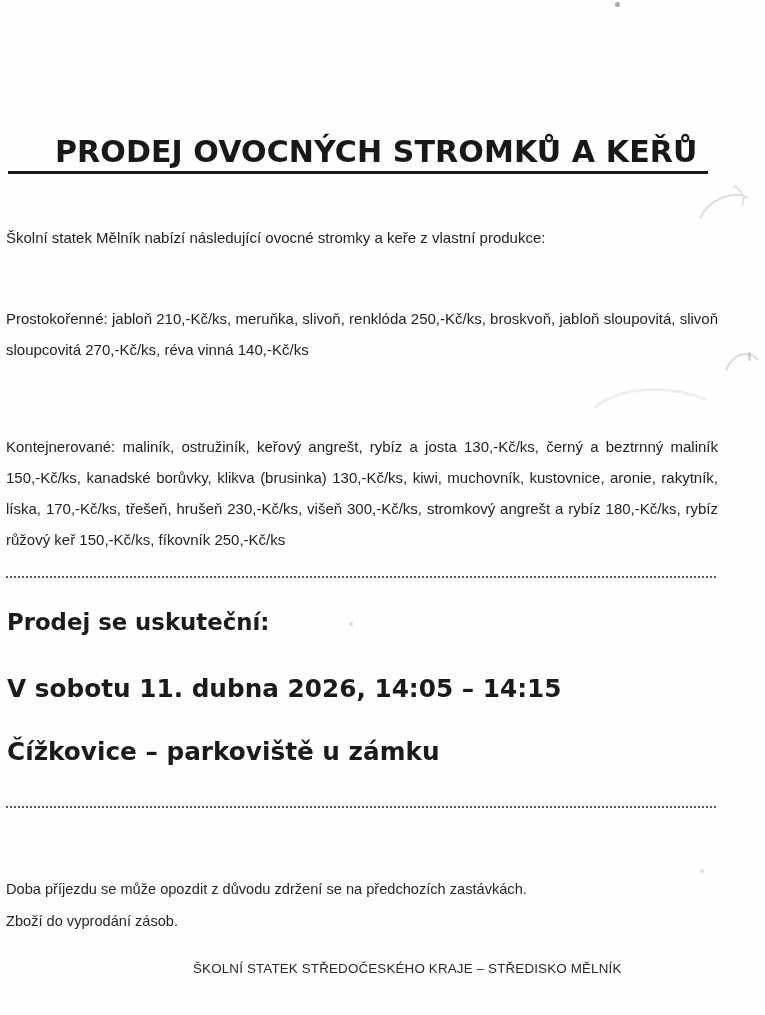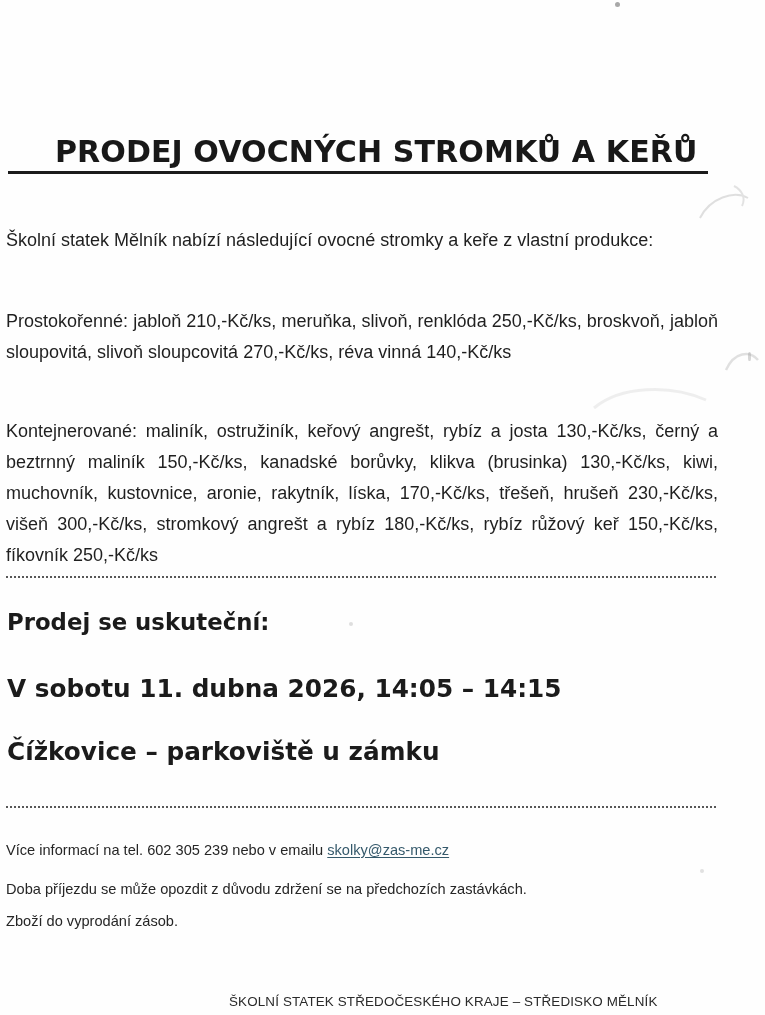--- a/index.html
+++ b/index.html
@@ -64,28 +64,28 @@
     width: 700px;
   }
 
   
   .para {
     position: absolute;
     left: 6px;
     width: 712px;
     text-align: justify;
     text-justify: inter-word;
-    font-size: 18px;
+    font-size: 15px;
     line-height: 31px;
     color: #1f1f1f;
     font-family: "Liberation Sans", sans-serif;
   }
   .para.p-intro  { top: 207px; }
   .para.p-bare   { top: 288px; }
-  .para.p-cont   { top: 398px; }
+  .para.p-cont   { top: 416px; }
 
   
   .dotline {
     position: absolute;
     left: 6px;
     width: 712px;
     height: 3px;
     background-image: radial-gradient(circle at 1px 1px, #3a3a3a 1px, rgba(0,0,0,0) 1.2px);
     background-size: 4px 3px;
     background-repeat: repeat-x;
@@ -129,21 +129,21 @@
   }
 
   
   .orgline {
     position: absolute;
     font-size: 13.4px;
     letter-spacing: .15px;
     color: #2a2a2a;
     white-space: nowrap;
   }
-  .orgline.o-name { left: 193px; top: 994px; margin-left: 36px; }
+  .orgline.o-name { left: 193px; top: 961px; }
   .orgline.o-addr { left: 197px; top: 997px; }
 </style>
 </head>
 <body>
 
 <div class="page">
 
   <div class="speck" style="left:615px; top:2px; width:5px; height:5px;"></div>
   <div class="speck" style="left:748px; top:352px; width:3px; height:9px; border-radius:40%; opacity:.35;"></div>
   <svg class="smudge" style="left:690px; top:180px; width:70px; height:55px;" viewBox="0 0 70 55">
@@ -171,21 +171,18 @@
   <p class="para p-cont">Kontejnerované: maliník, ostružiník, keřový angrešt, rybíz a josta 130,-Kč/ks, černý a beztrnný maliník 150,-Kč/ks, kanadské borůvky, klikva (brusinka) 130,-Kč/ks, kiwi, muchovník, kustovnice, aronie, rakytník, líska, 170,-Kč/ks, třešeň, hrušeň 230,-Kč/ks, višeň 300,-Kč/ks, stromkový angrešt a rybíz 180,-Kč/ks, rybíz růžový keř 150,-Kč/ks, fíkovník 250,-Kč/ks</p>
 
   <div class="dotline sep-1"></div>
 
   <div class="headline h-when-label">Prodej se uskuteční:</div>
   <div class="headline h-datetime">V sobotu 11. dubna 2026, 14:05 – 14:15</div>
   <div class="headline h-place">Čížkovice – parkoviště u zámku</div>
 
   <div class="dotline sep-2"></div>
 
-  <div class="note n-contact">
-    <span>Více informací na tel. 602 305 239 nebo v emailu </span><a class="maillink" href="#">skolky@zas-me.cz</a>
-  </div>
   <div class="note n-stock">Zboží do vyprodání zásob.</div>
   <div class="note n-delay">Doba příjezdu se může opozdit z důvodu zdržení se na předchozích zastávkách.</div>
 
   <div class="orgline o-name">ŠKOLNÍ STATEK STŘEDOČESKÉHO KRAJE – STŘEDISKO MĚLNÍK</div>
 
 </div>
 
 </body></html>

